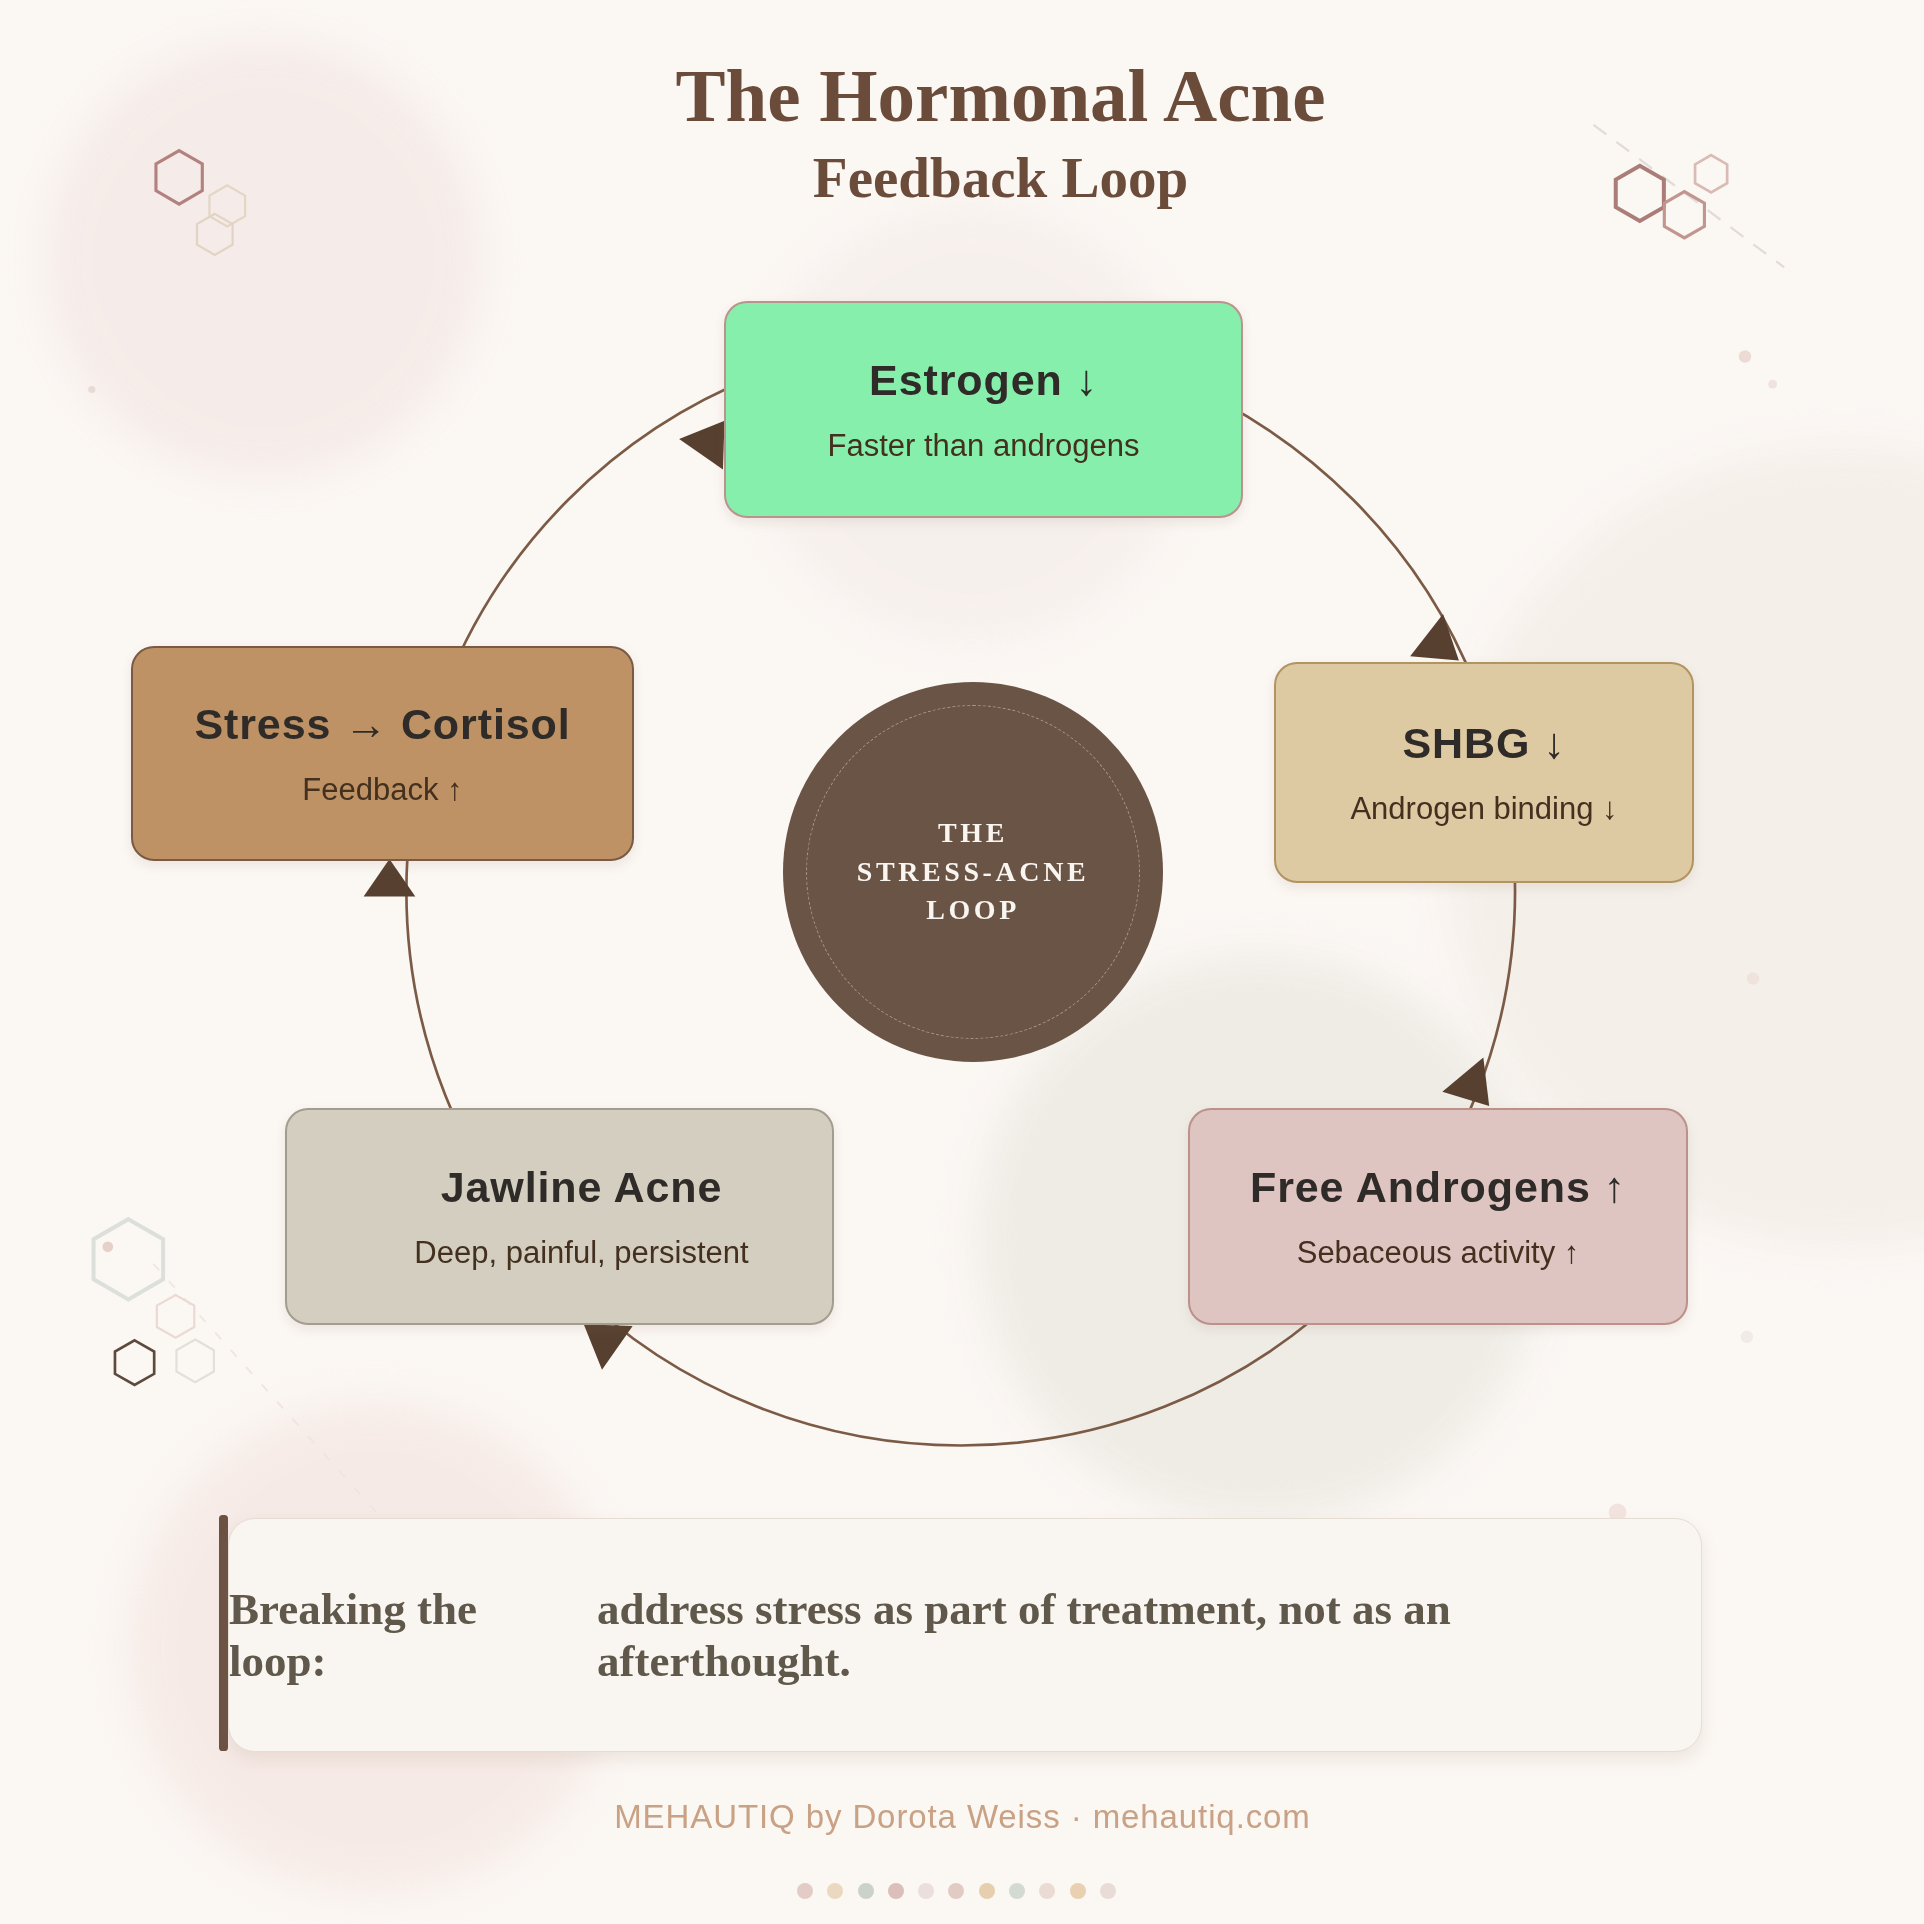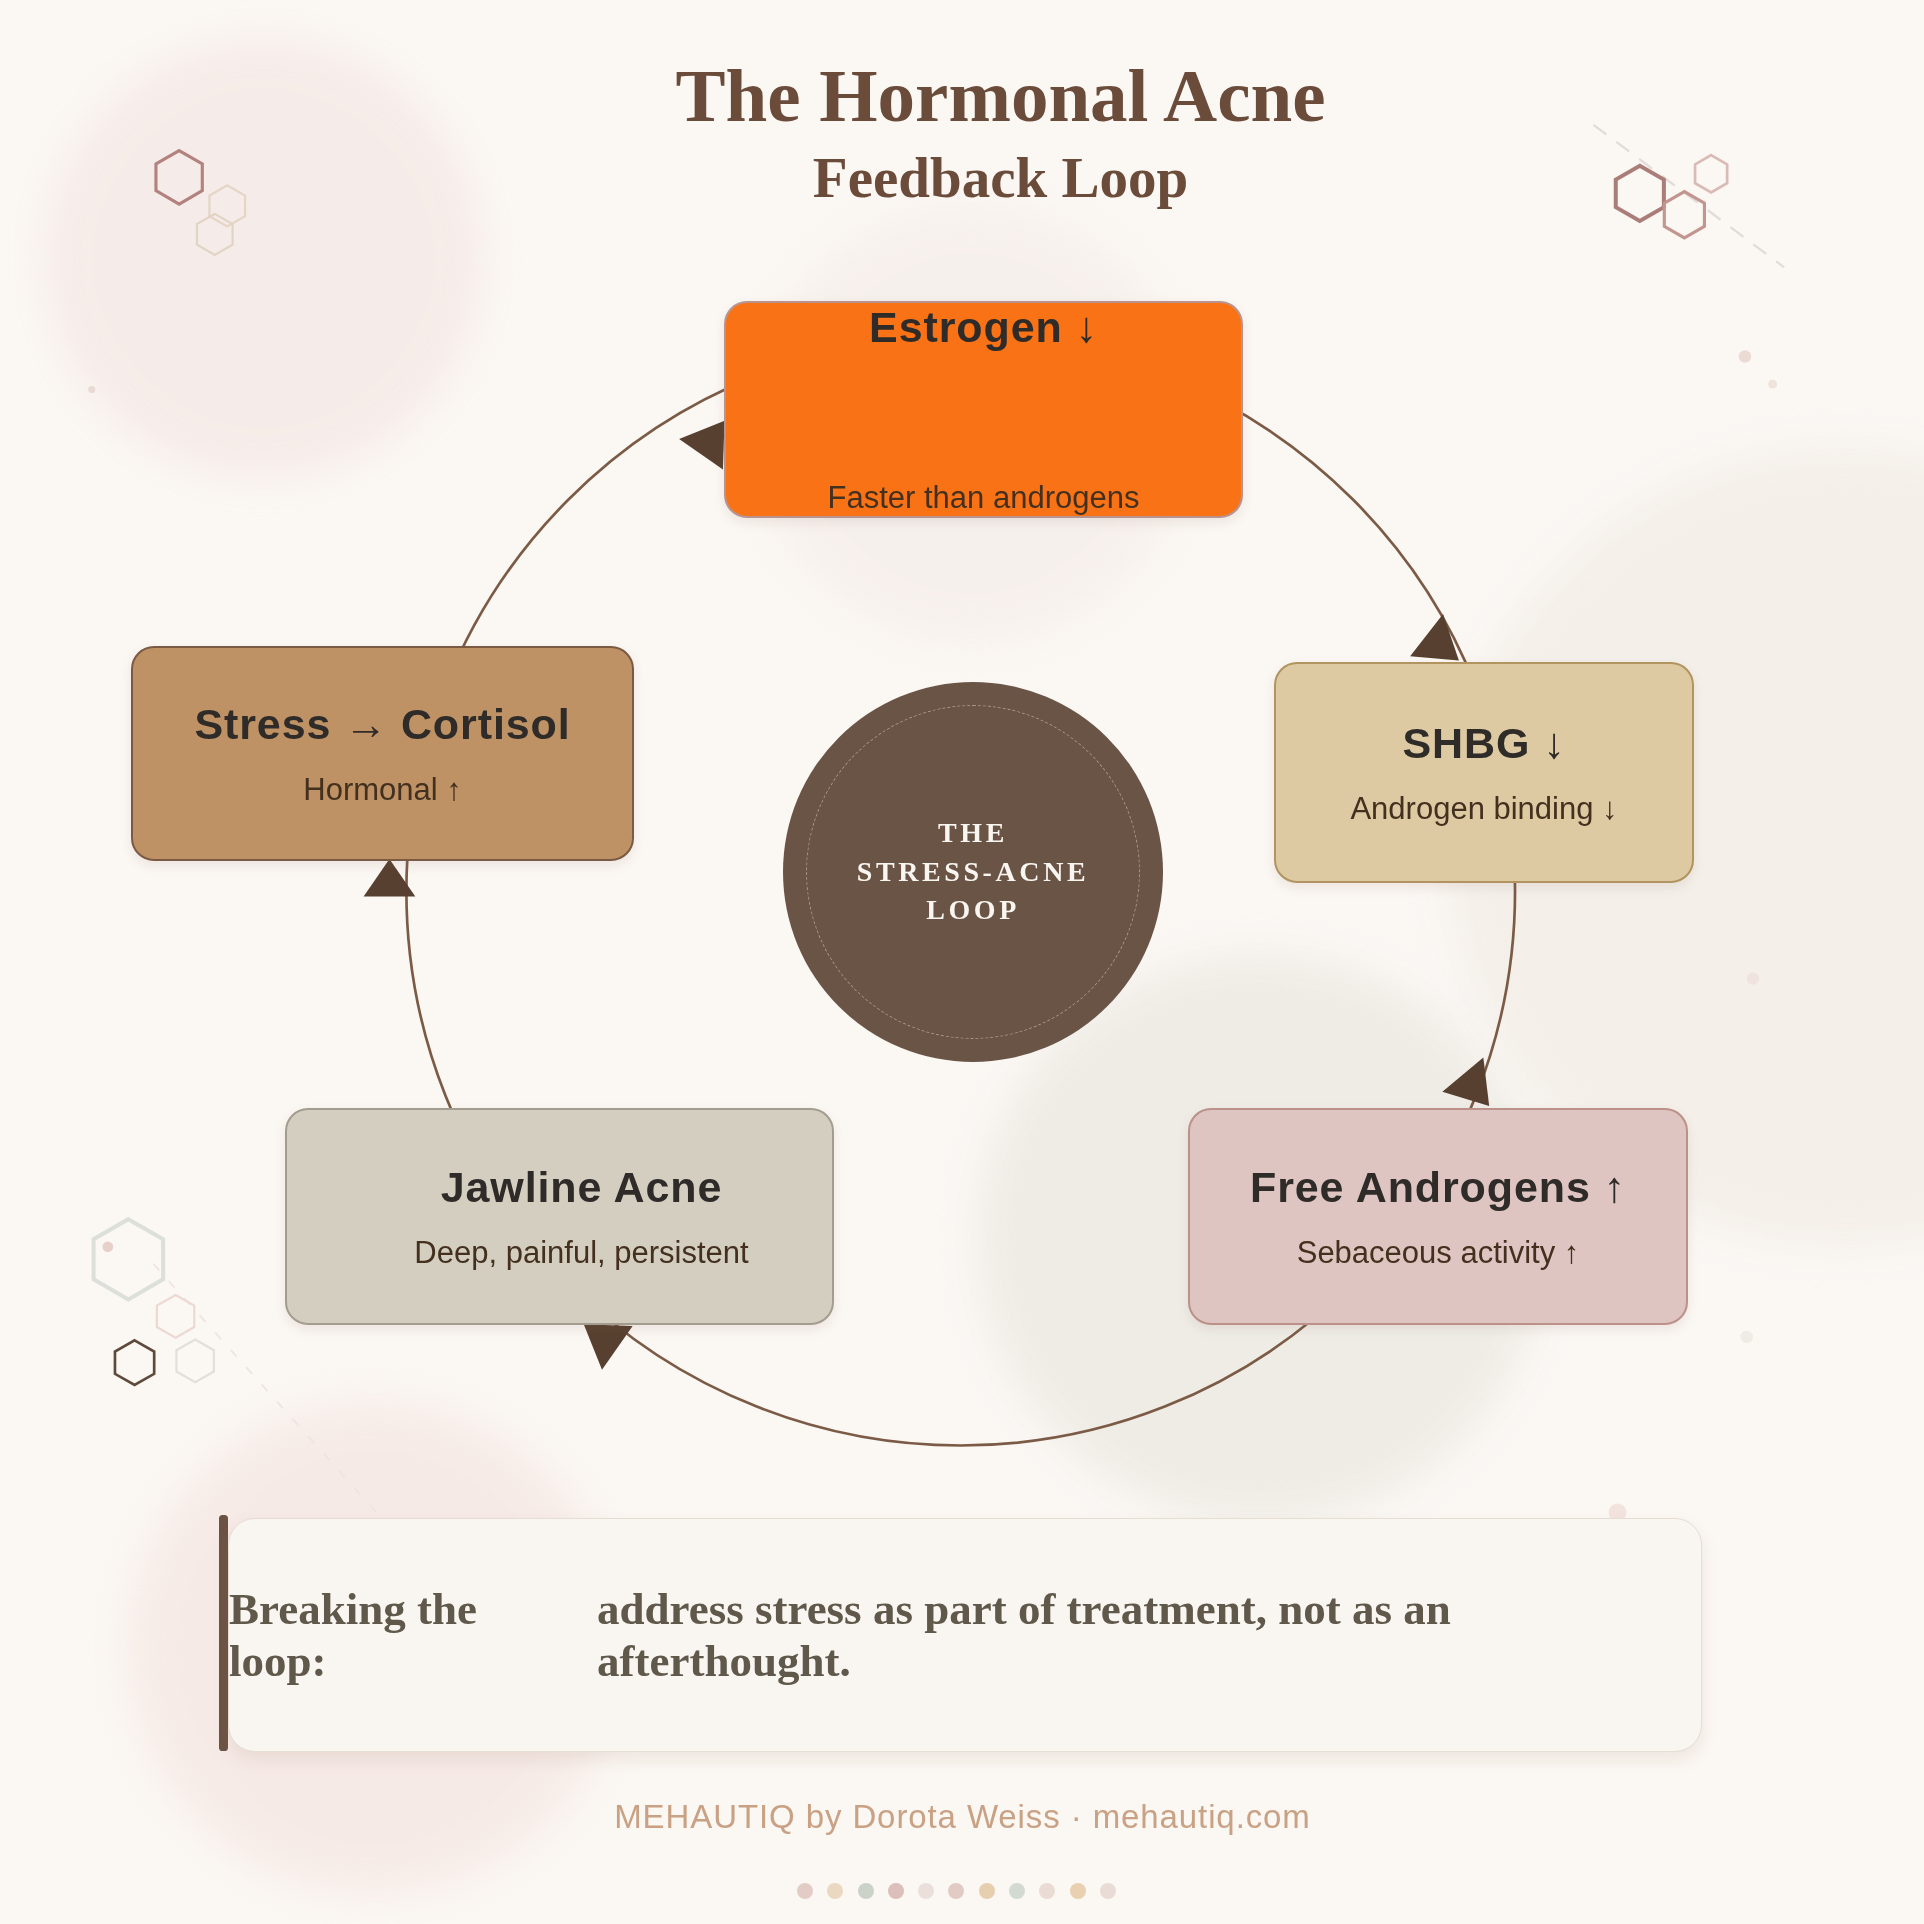--- a/index.html
+++ b/index.html
@@ -113,21 +113,21 @@
       <circle cx="103" cy="437" r="4" fill="#e8dad4"></circle>
       <circle cx="121" cy="1399" r="6" fill="#e7d0ca"></circle>
     </g>
   </svg>
 
   <div class="title-wrap">
     <div class="title-line1">The Hormonal Acne</div>
     <div class="title-line2">Feedback Loop</div>
   </div>
 
-  <div class="node node-estrogen" style="background: #f97316; border-color: rgb(185, 148, 142); justify-content: space-between;">
+  <div class="node node-estrogen" style="background: #86efac; border-color: rgb(185, 148, 142);">
     <div class="node-title">Estrogen ↓</div>
     <div class="node-sub">Faster than androgens</div>
   </div>
 
   <div class="node node-free-androgens" style="background: rgb(222, 197, 193); border-color: rgb(187, 145, 138);">
     <div class="node-title">Free Androgens ↑</div>
     <div class="node-sub">Sebaceous activity ↑</div>
   </div>
 
   <div class="node node-shbg" style="background: rgb(221, 201, 162); border-color: rgb(177, 148, 95);">
@@ -135,21 +135,21 @@
     <div class="node-sub">Androgen binding ↓</div>
   </div>
 
   <div class="node node-jawline" style="background: rgb(211, 206, 192); border-color: rgb(162, 157, 143); padding-left: 44px;">
     <div class="node-title">Jawline Acne</div>
     <div class="node-sub">Deep, painful, persistent</div>
   </div>
 
   <div class="node node-stress" style="background: rgb(190, 146, 101); border-color: rgb(123, 90, 67);">
     <div class="node-title">Stress → Cortisol</div>
-    <div class="node-sub">Hormonal ↑</div>
+    <div class="node-sub">Feedback ↑</div>
   </div>
 
   <div class="hub" style="background: rgb(106, 84, 70); color: rgb(249, 245, 240);">
     <div class="hub-ring"></div>
     <div>THE</div>
     <div>STRESS-ACNE</div>
     <div>LOOP</div>
   </div>
 
   <div class="callout-bar"></div>

